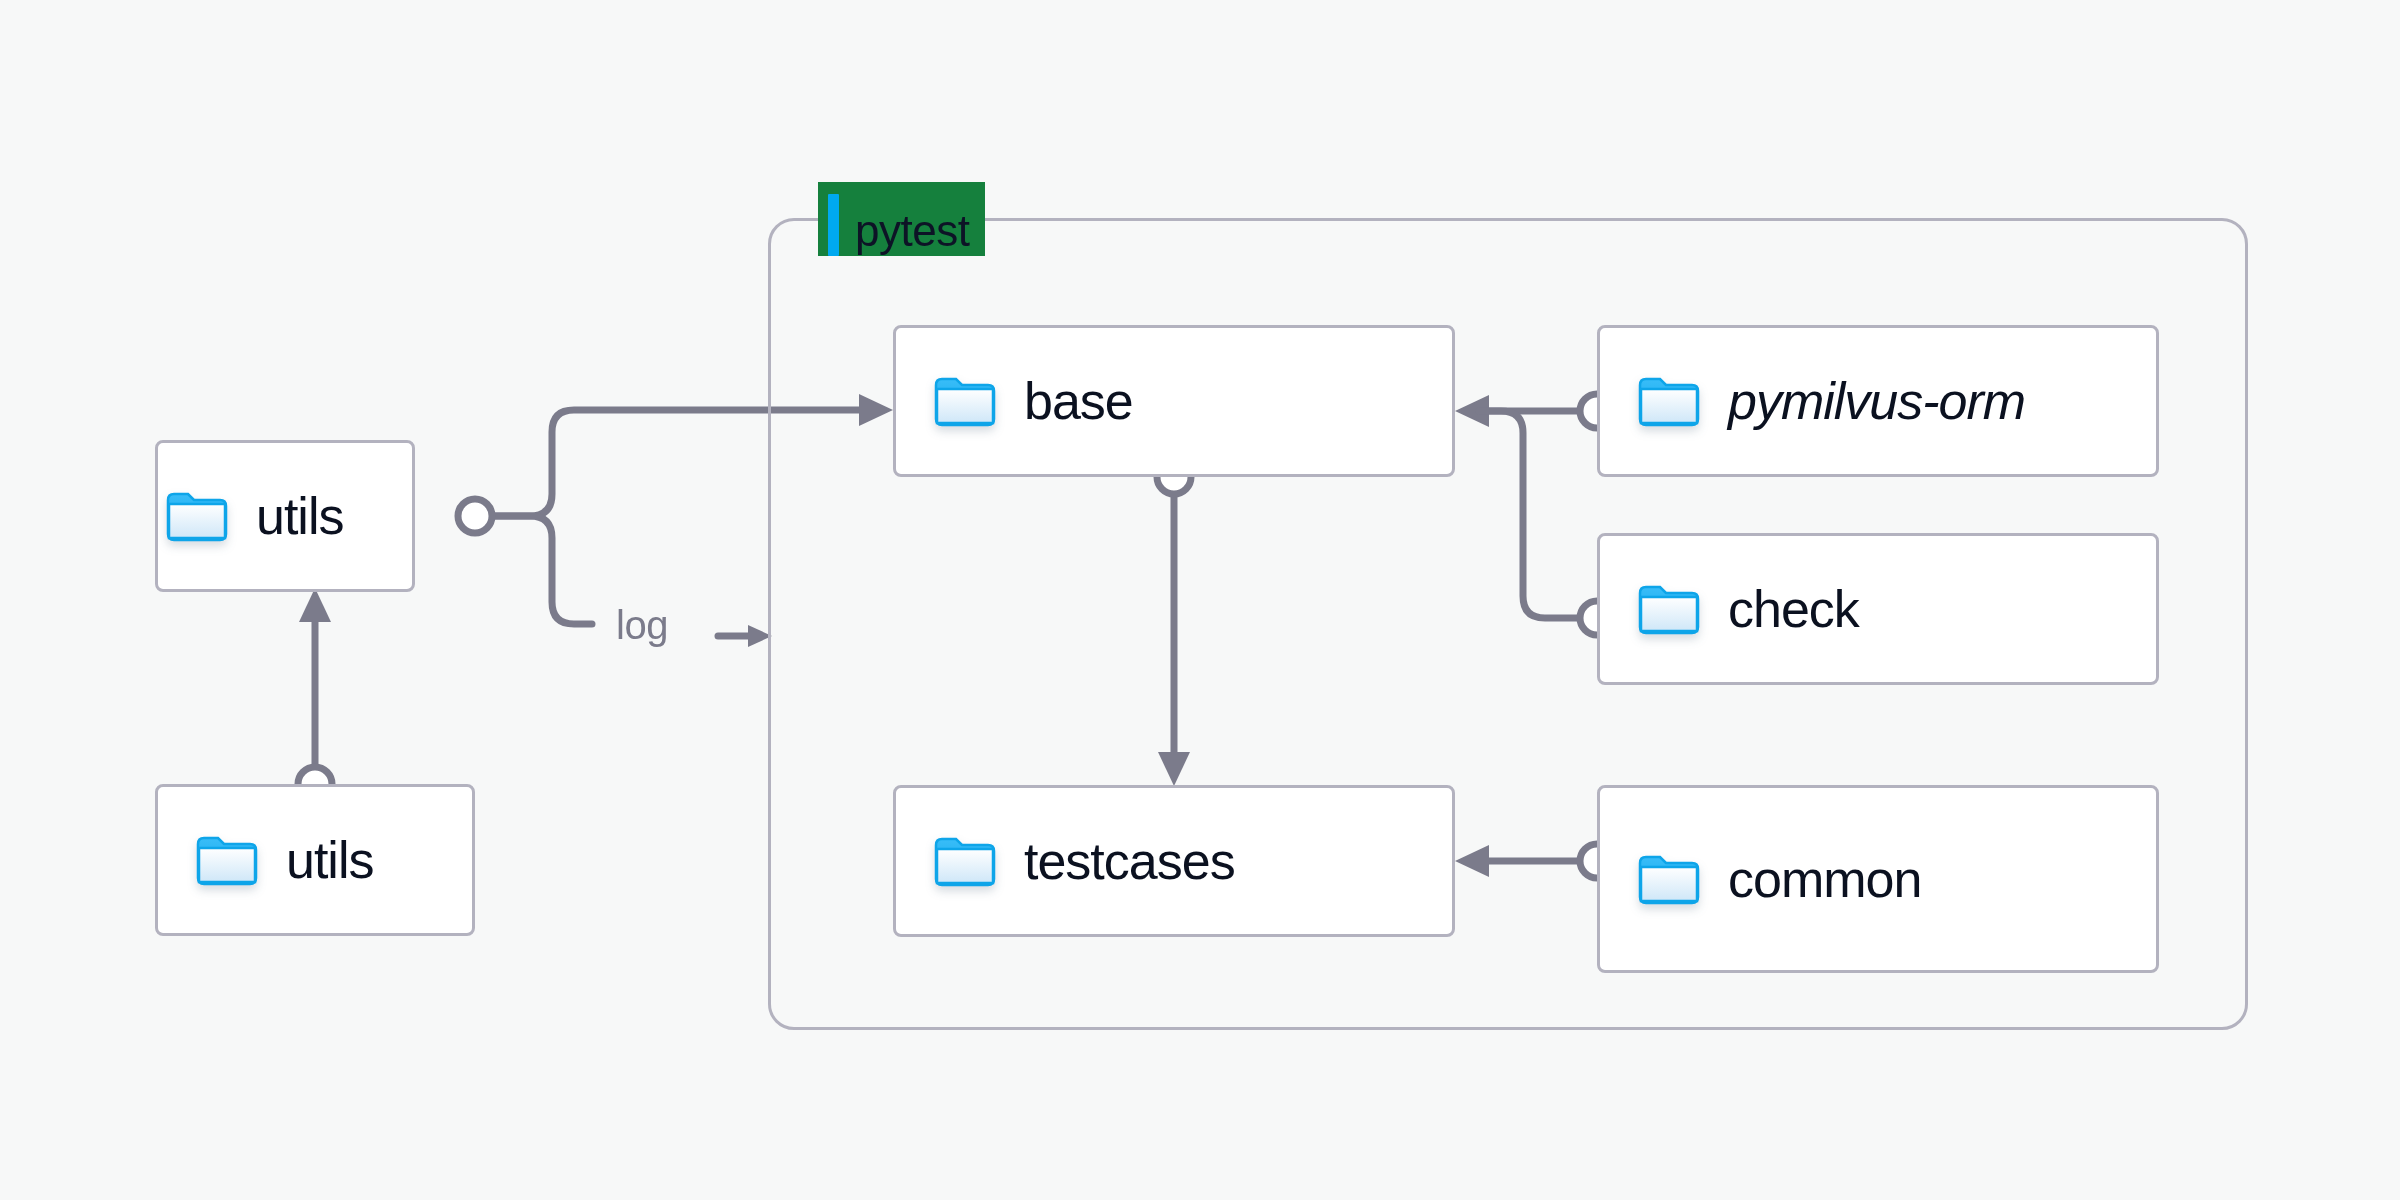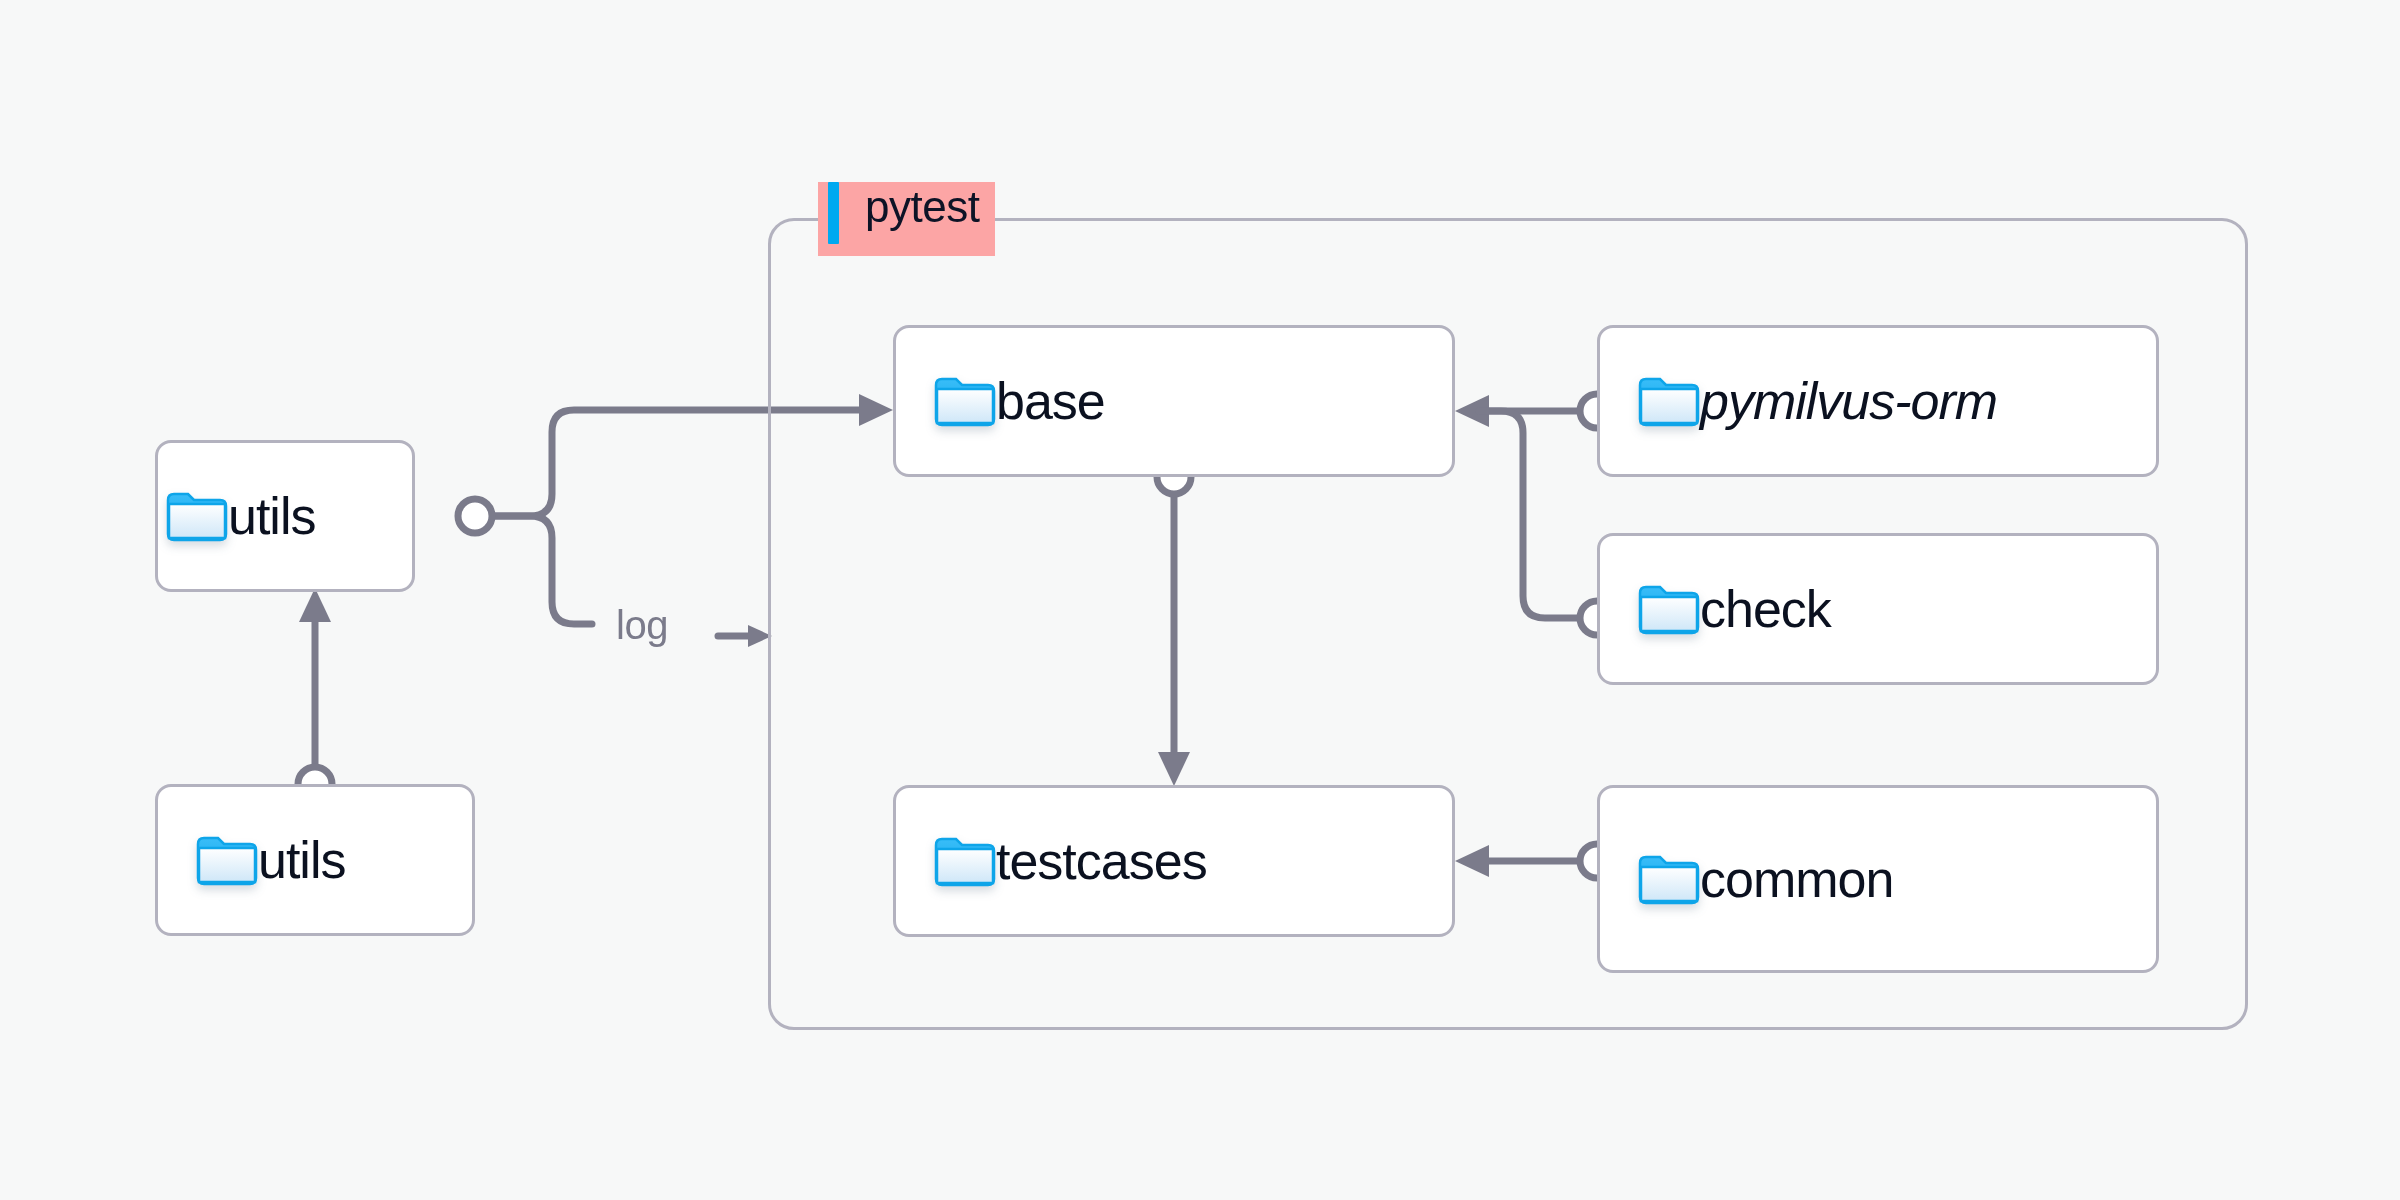--- a/index.html
+++ b/index.html
@@ -19,23 +19,23 @@
   
   .group-box {
     position: absolute;
     border: 3px solid #b3b2bf;
     border-radius: 26px;
     background: transparent;
   }
   .group-label-wrap {
     position: absolute;
     display: flex;
-    align-items: flex-start;
-    gap: 26px;
-    background: #fca5a5;
+    align-items: flex-end;
+    gap: 16px;
+    background: #15803d;
     padding: 0 16px 0 10px;
     height: 74px;
   }
   .group-bar {
     width: 11px;
     height: 62px;
     background: #00a9f0;
     border-radius: 1px;
   }
   .group-label {
@@ -43,24 +43,25 @@
     color: #0d1326;
     letter-spacing: -0.5px;
     white-space: nowrap;
   }
 
   
   .node {
     position: absolute;
     background: #ffffff;
     border: 3px solid #b3b2bf;
-    border-radius: 16px;
+    border-radius: 8px;
     display: flex;
     align-items: center;
     padding-left: 38px;
+    gap: 28px;
   }
   .node-label {
     font-size: 52px;
     color: #0b1120;
     letter-spacing: -1px;
     white-space: nowrap;
     line-height: 1;
   }
   .folder-icon {
     flex: 0 0 auto;

